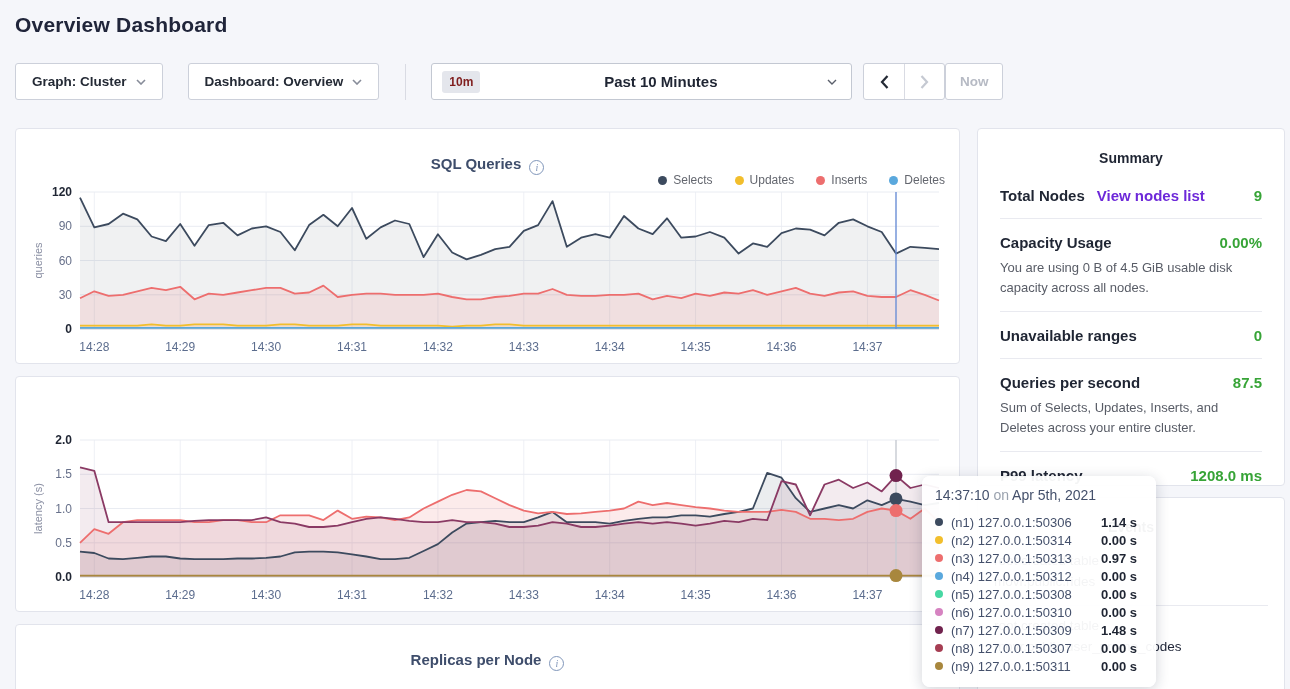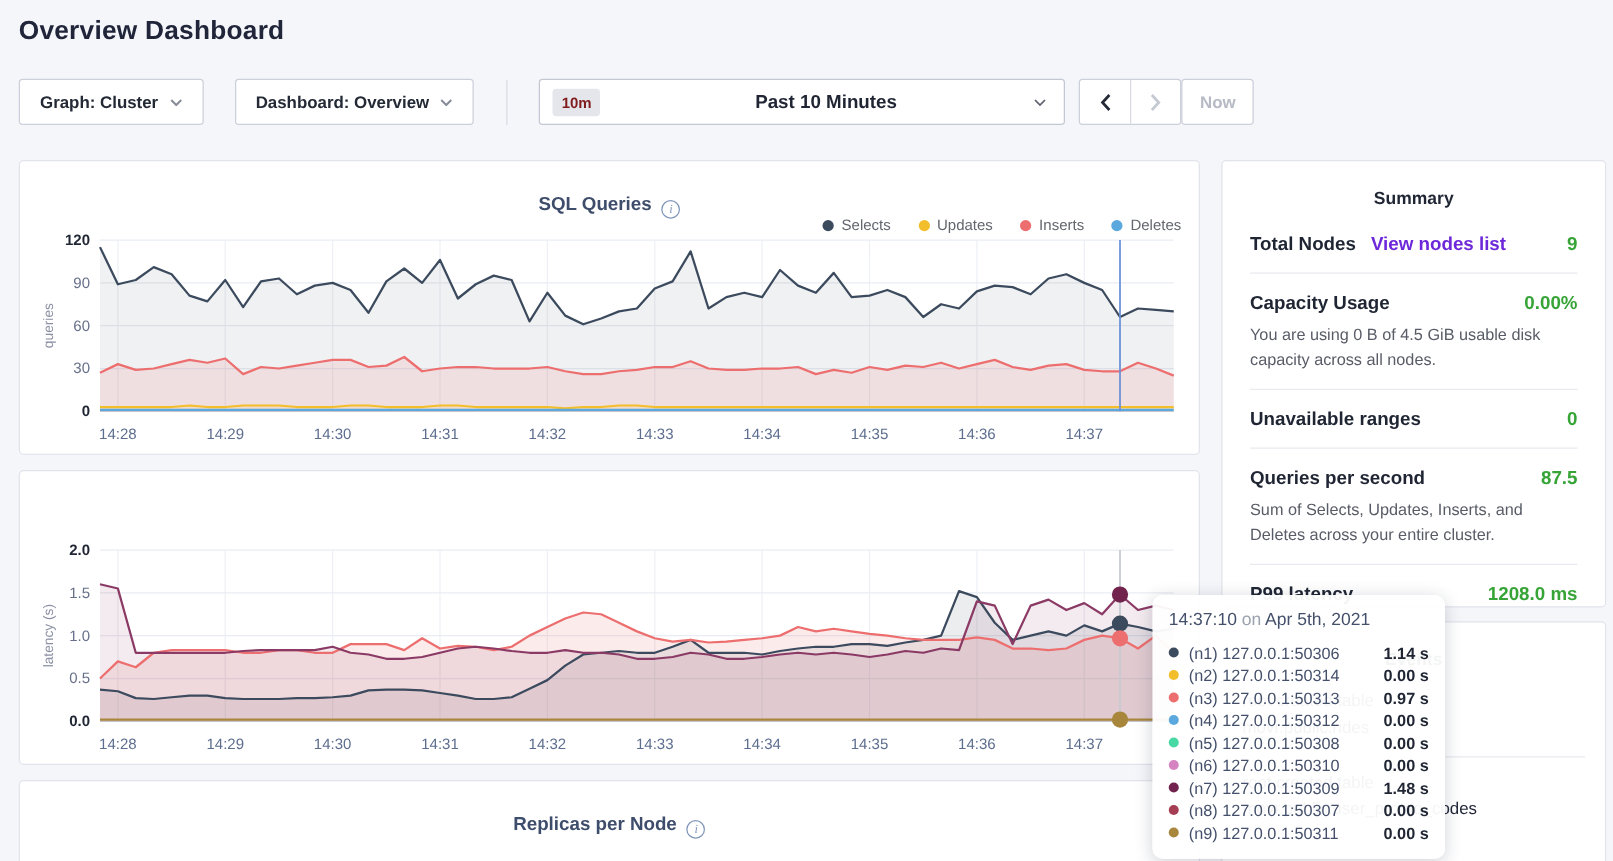--- a/index.html
+++ b/index.html
@@ -75,21 +75,21 @@
   .tooltip {
     position:absolute; left:922px; top:476px; width:234px; z-index:50;
     background:rgba(255,255,255,0.95); border-radius:8px;
     box-shadow:0 3px 14px rgba(25,35,60,0.20); padding:11px 13px 12px;
   }
   .tt-head { font-size:14px; color:#44506b; margin-bottom:10px; }
   .tt-head .on { color:#9aa2ae; }
   .trow { display:flex; align-items:center; height:18px; font-size:13px; }
   .trow .dot { width:8px; height:8px; margin-right:8px; }
   .trow .lbl { color:#44506b; flex:1; white-space:nowrap; }
-  .trow .val { width:48px; font-weight:bold; color:#1f2533; text-align:right; }
+  .trow .val { width:48px; font-weight:bold; color:#1f2533; text-align:center; }
 </style>
 </head>
 <body>
 
 <div class="page">
   <h1 class="page-title">Overview Dashboard</h1>
 
   <div class="toolbar">
     <button class="btn sel">
       <span>Graph: Cluster</span>

